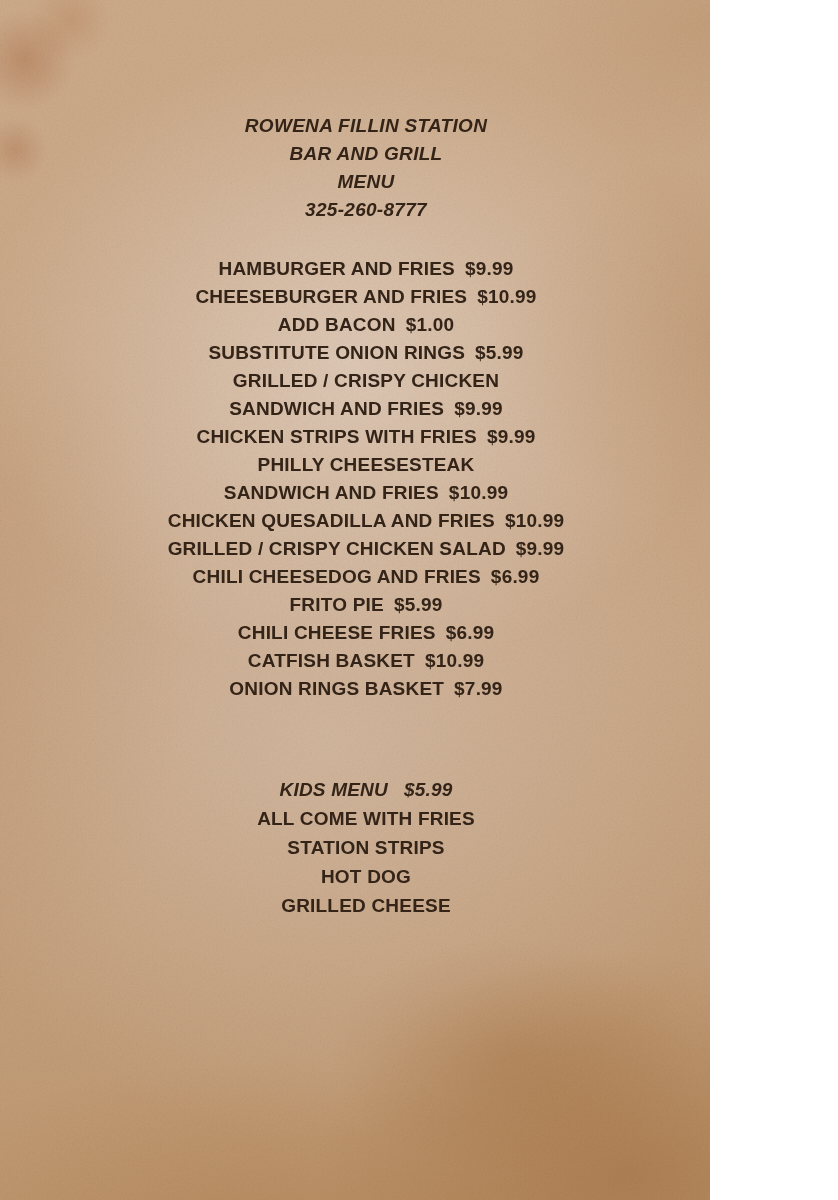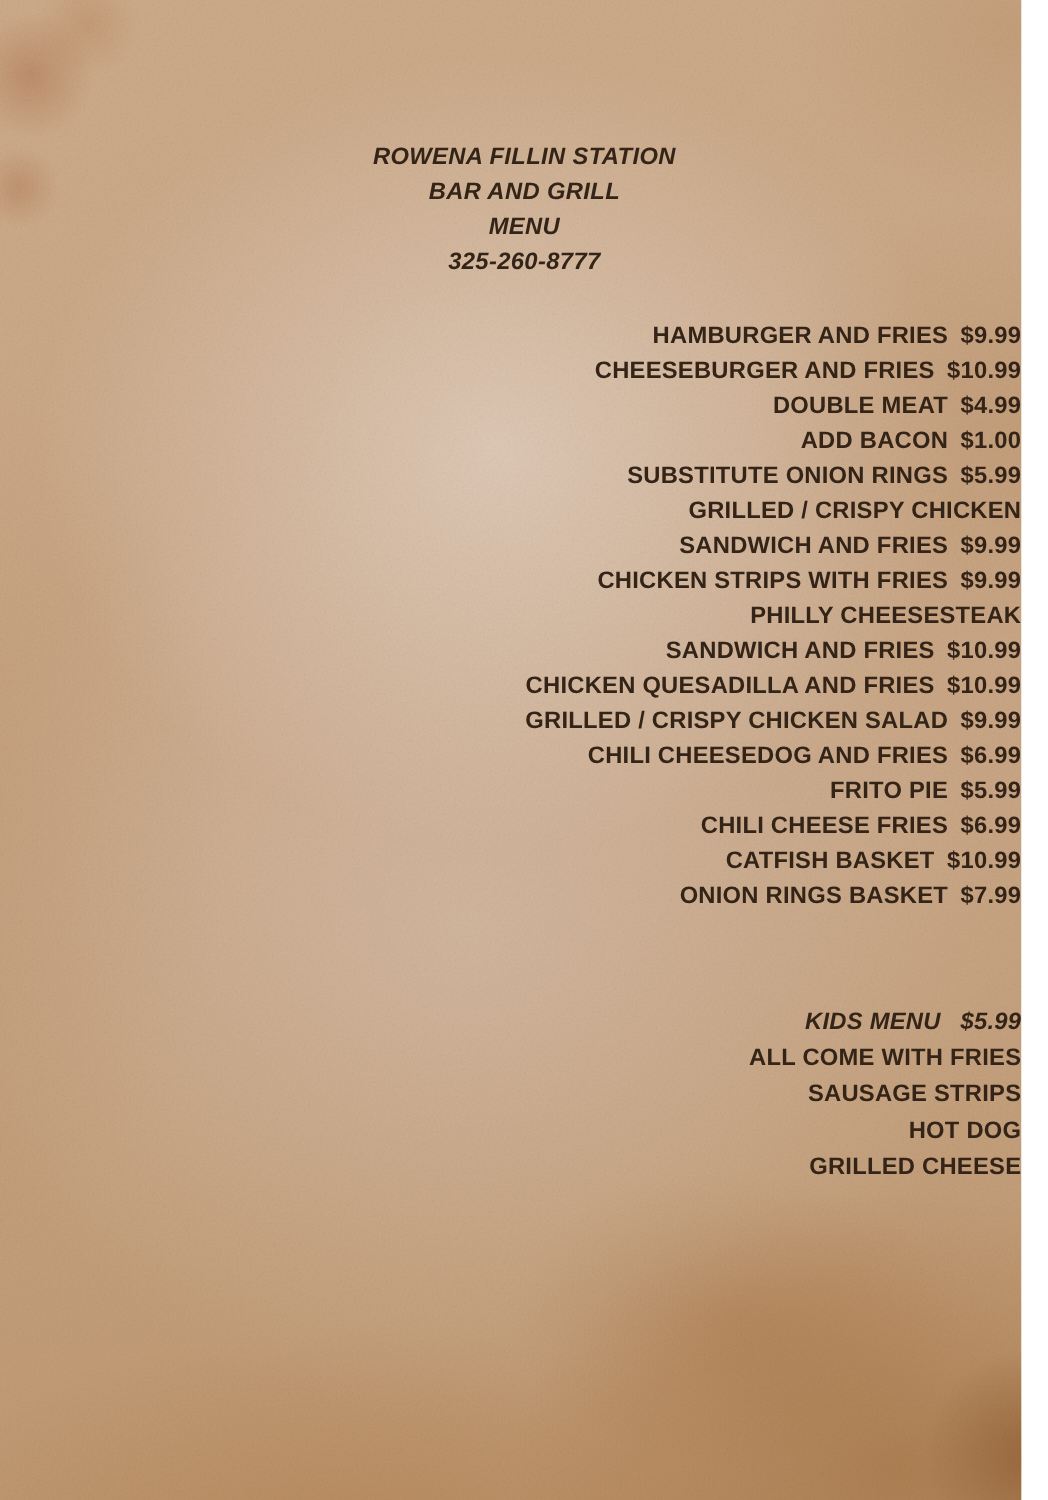--- a/index.html
+++ b/index.html
@@ -3,21 +3,21 @@
 <meta charset="utf-8">
 <style>
   html, body { margin: 0; padding: 0; }
   body {
     width: 838px; height: 1200px;
     font-family: "Liberation Sans", sans-serif;
     overflow: hidden;
   }
   .page {
     position: relative;
-    width: 817px; height: 1200px;
+    width: 710px; height: 1200px;
     overflow: hidden;
     background:
       radial-gradient(circle 70px at 25px 60px,   rgba(158,84,44,0.32), transparent 72%),
       radial-gradient(circle 45px at 15px 150px,  rgba(158,84,44,0.26), transparent 72%),
       radial-gradient(circle 55px at 70px 20px,   rgba(170,100,55,0.22), transparent 75%),
       radial-gradient(circle 110px at 825px 1165px, rgba(128,74,30,0.5), transparent 78%),
       radial-gradient(ellipse 430px 310px at 88% 98%, rgba(150,92,40,0.42), transparent 72%),
       radial-gradient(ellipse 260px 170px at 72% 88%, rgba(160,104,52,0.25), transparent 70%),
       radial-gradient(ellipse 520px 240px at 35% 103%, rgba(168,112,60,0.33), transparent 72%),
       radial-gradient(ellipse 320px 260px at 102% 28%, rgba(176,130,85,0.26), transparent 72%),
@@ -48,21 +48,20 @@
     line-height: 28px;
     letter-spacing: 0.3px;
   }
   .items { margin-top: 31px; }
   .row {
     font-size: 19px;
     font-weight: 700;
     line-height: 28px;
     letter-spacing: 0.2px;
     white-space: nowrap;
-    text-align: right;
   }
   .price { margin-left: 10px; }
   .price:empty { display: none; }
   .kids { margin-top: 72px; }
   .kids .row { line-height: 29px; }
   .kids-title-line .kt { font-style: italic; }
   .kids-title-line .price { margin-left: 16px; font-style: italic; }
 </style>
 </head>
 <body>
@@ -82,39 +81,38 @@
     <header>
       <div class="hline">ROWENA FILLIN STATION</div>
       <div class="hline">BAR AND GRILL</div>
       <div class="hline">MENU</div>
       <div class="hline">325-260-8777</div>
     </header>
 
     <main class="items">
       <div class="row"><span>HAMBURGER AND FRIES</span><span class="price">$9.99</span></div>
       <div class="row"><span>CHEESEBURGER AND FRIES</span><span class="price">$10.99</span></div>
-      <div class="row"><span>DOUBLE MEAT</span><span class="price">$4.99</span></div>
       <div class="row"><span>ADD BACON</span><span class="price">$1.00</span></div>
       <div class="row"><span>SUBSTITUTE ONION RINGS</span><span class="price">$5.99</span></div>
       <div class="row"><span>GRILLED / CRISPY CHICKEN</span></div>
       <div class="row"><span>SANDWICH AND FRIES</span><span class="price">$9.99</span></div>
       <div class="row"><span>CHICKEN STRIPS WITH FRIES</span><span class="price">$9.99</span></div>
       <div class="row"><span>PHILLY CHEESESTEAK</span></div>
       <div class="row"><span>SANDWICH AND FRIES</span><span class="price">$10.99</span></div>
       <div class="row"><span>CHICKEN QUESADILLA AND FRIES</span><span class="price">$10.99</span></div>
       <div class="row"><span>GRILLED / CRISPY CHICKEN SALAD</span><span class="price">$9.99</span></div>
       <div class="row"><span>CHILI CHEESEDOG AND FRIES</span><span class="price">$6.99</span></div>
       <div class="row"><span>FRITO PIE</span><span class="price">$5.99</span></div>
       <div class="row"><span>CHILI CHEESE FRIES</span><span class="price">$6.99</span></div>
       <div class="row"><span>CATFISH BASKET</span><span class="price">$10.99</span></div>
       <div class="row"><span>ONION RINGS BASKET</span><span class="price">$7.99</span></div>
     </main>
 
     <section class="kids">
       <div class="row kids-title-line"><span class="kt">KIDS MENU</span><span class="price">$5.99</span></div>
       <div class="row">ALL COME WITH FRIES</div>
-      <div class="row">SAUSAGE STRIPS</div>
+      <div class="row">STATION STRIPS</div>
       <div class="row">HOT DOG</div>
       <div class="row">GRILLED CHEESE</div>
     </section>
 
   </div>
 </div>
 
 </body></html>

